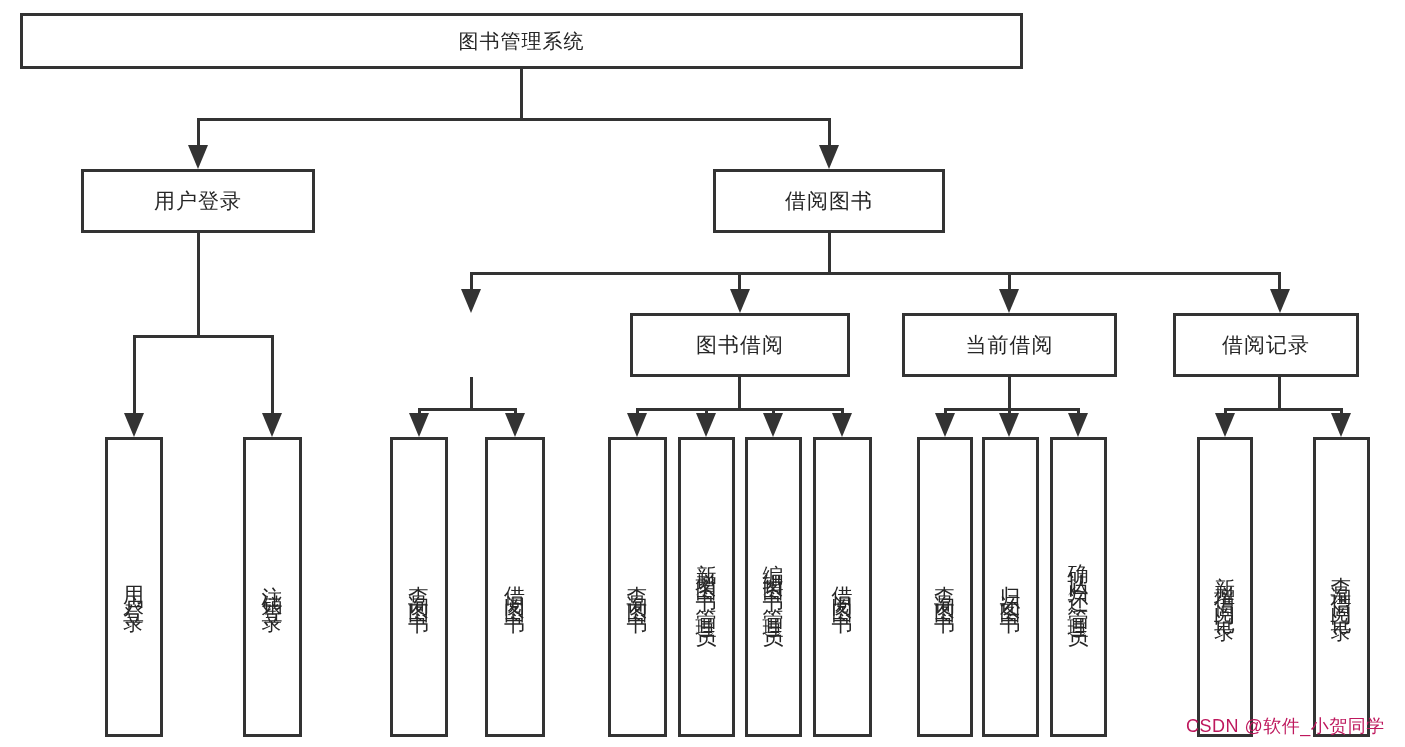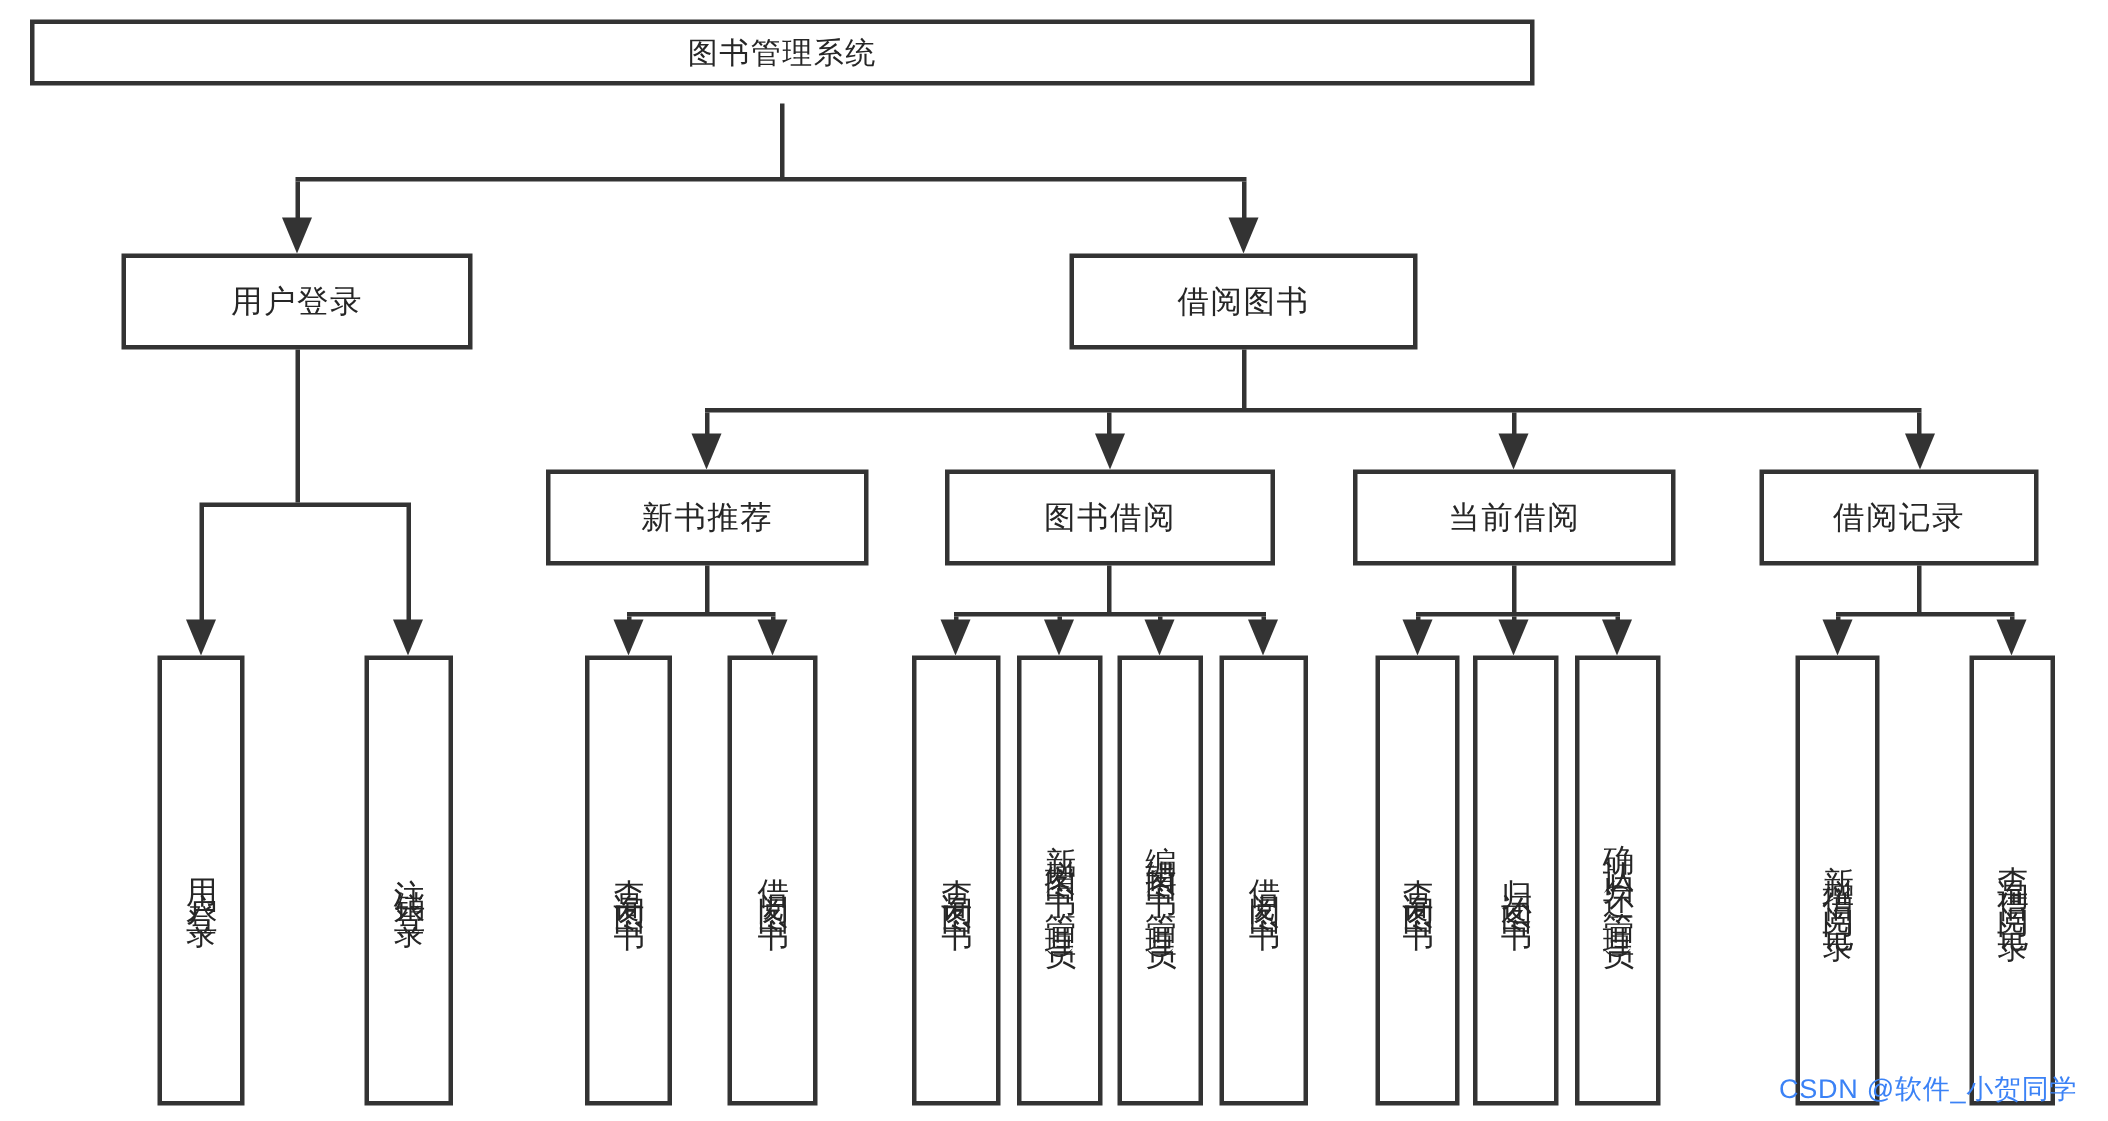--- a/index.html
+++ b/index.html
@@ -17,30 +17,30 @@
     writing-mode:vertical-rl;text-orientation:mixed;
     font-size:21px;letter-spacing:9px;line-height:1;white-space:nowrap;
   }
   .line{position:absolute;background:#333333;}
   .arrowhead{
     position:absolute;width:0;height:0;
     border-left:10px solid transparent;border-right:10px solid transparent;
     border-top:24px solid #333333;
   }
   .watermark{
-    position:absolute;left:1186px;top:714px;font-size:18px;color:#3b82f6;
+    position:absolute;left:1186px;top:714px;font-size:18px;color:#be185d;
     white-space:nowrap;letter-spacing:0.5px;
   }
 </style>
 </head>
 <body>
 
 <div class="stage">
 
-  <div class="box" style="left:20px;top:13px;width:1003px;height:44px">
+  <div class="box" style="left:20px;top:13px;width:1003px;height:56px">
     <span class="hlabel root-label">图书管理系统</span>
   </div>
 
   <div class="line" style="left:520px;top:69px;width:3px;height:49px"></div>
   <div class="line" style="left:197px;top:118px;width:634px;height:3px"></div>
   <div class="line" style="left:197px;top:121px;width:3px;height:26px"></div>
   <div class="arrowhead" style="left:188px;top:145px"></div>
   <div class="line" style="left:828px;top:121px;width:3px;height:26px"></div>
   <div class="arrowhead" style="left:819px;top:145px"></div>
 
@@ -62,23 +62,20 @@
   <div class="line" style="left:470px;top:272px;width:811px;height:3px"></div>
   <div class="line" style="left:470px;top:275px;width:3px;height:16px"></div>
   <div class="arrowhead" style="left:461px;top:289px"></div>
   <div class="line" style="left:738px;top:275px;width:3px;height:16px"></div>
   <div class="arrowhead" style="left:730px;top:289px"></div>
   <div class="line" style="left:1008px;top:275px;width:3px;height:16px"></div>
   <div class="arrowhead" style="left:999px;top:289px"></div>
   <div class="line" style="left:1278px;top:275px;width:3px;height:16px"></div>
   <div class="arrowhead" style="left:1270px;top:289px"></div>
 
-  <div class="box" style="left:364px;top:313px;width:215px;height:64px">
-    <span class="hlabel">新书推荐</span>
-  </div>
   <div class="box" style="left:902px;top:313px;width:215px;height:64px">
     <span class="hlabel">当前借阅</span>
   </div>
   <div class="box" style="left:630px;top:313px;width:220px;height:64px">
     <span class="hlabel">图书借阅</span>
   </div>
   <div class="box" style="left:1173px;top:313px;width:186px;height:64px">
     <span class="hlabel">借阅记录</span>
   </div>
 

